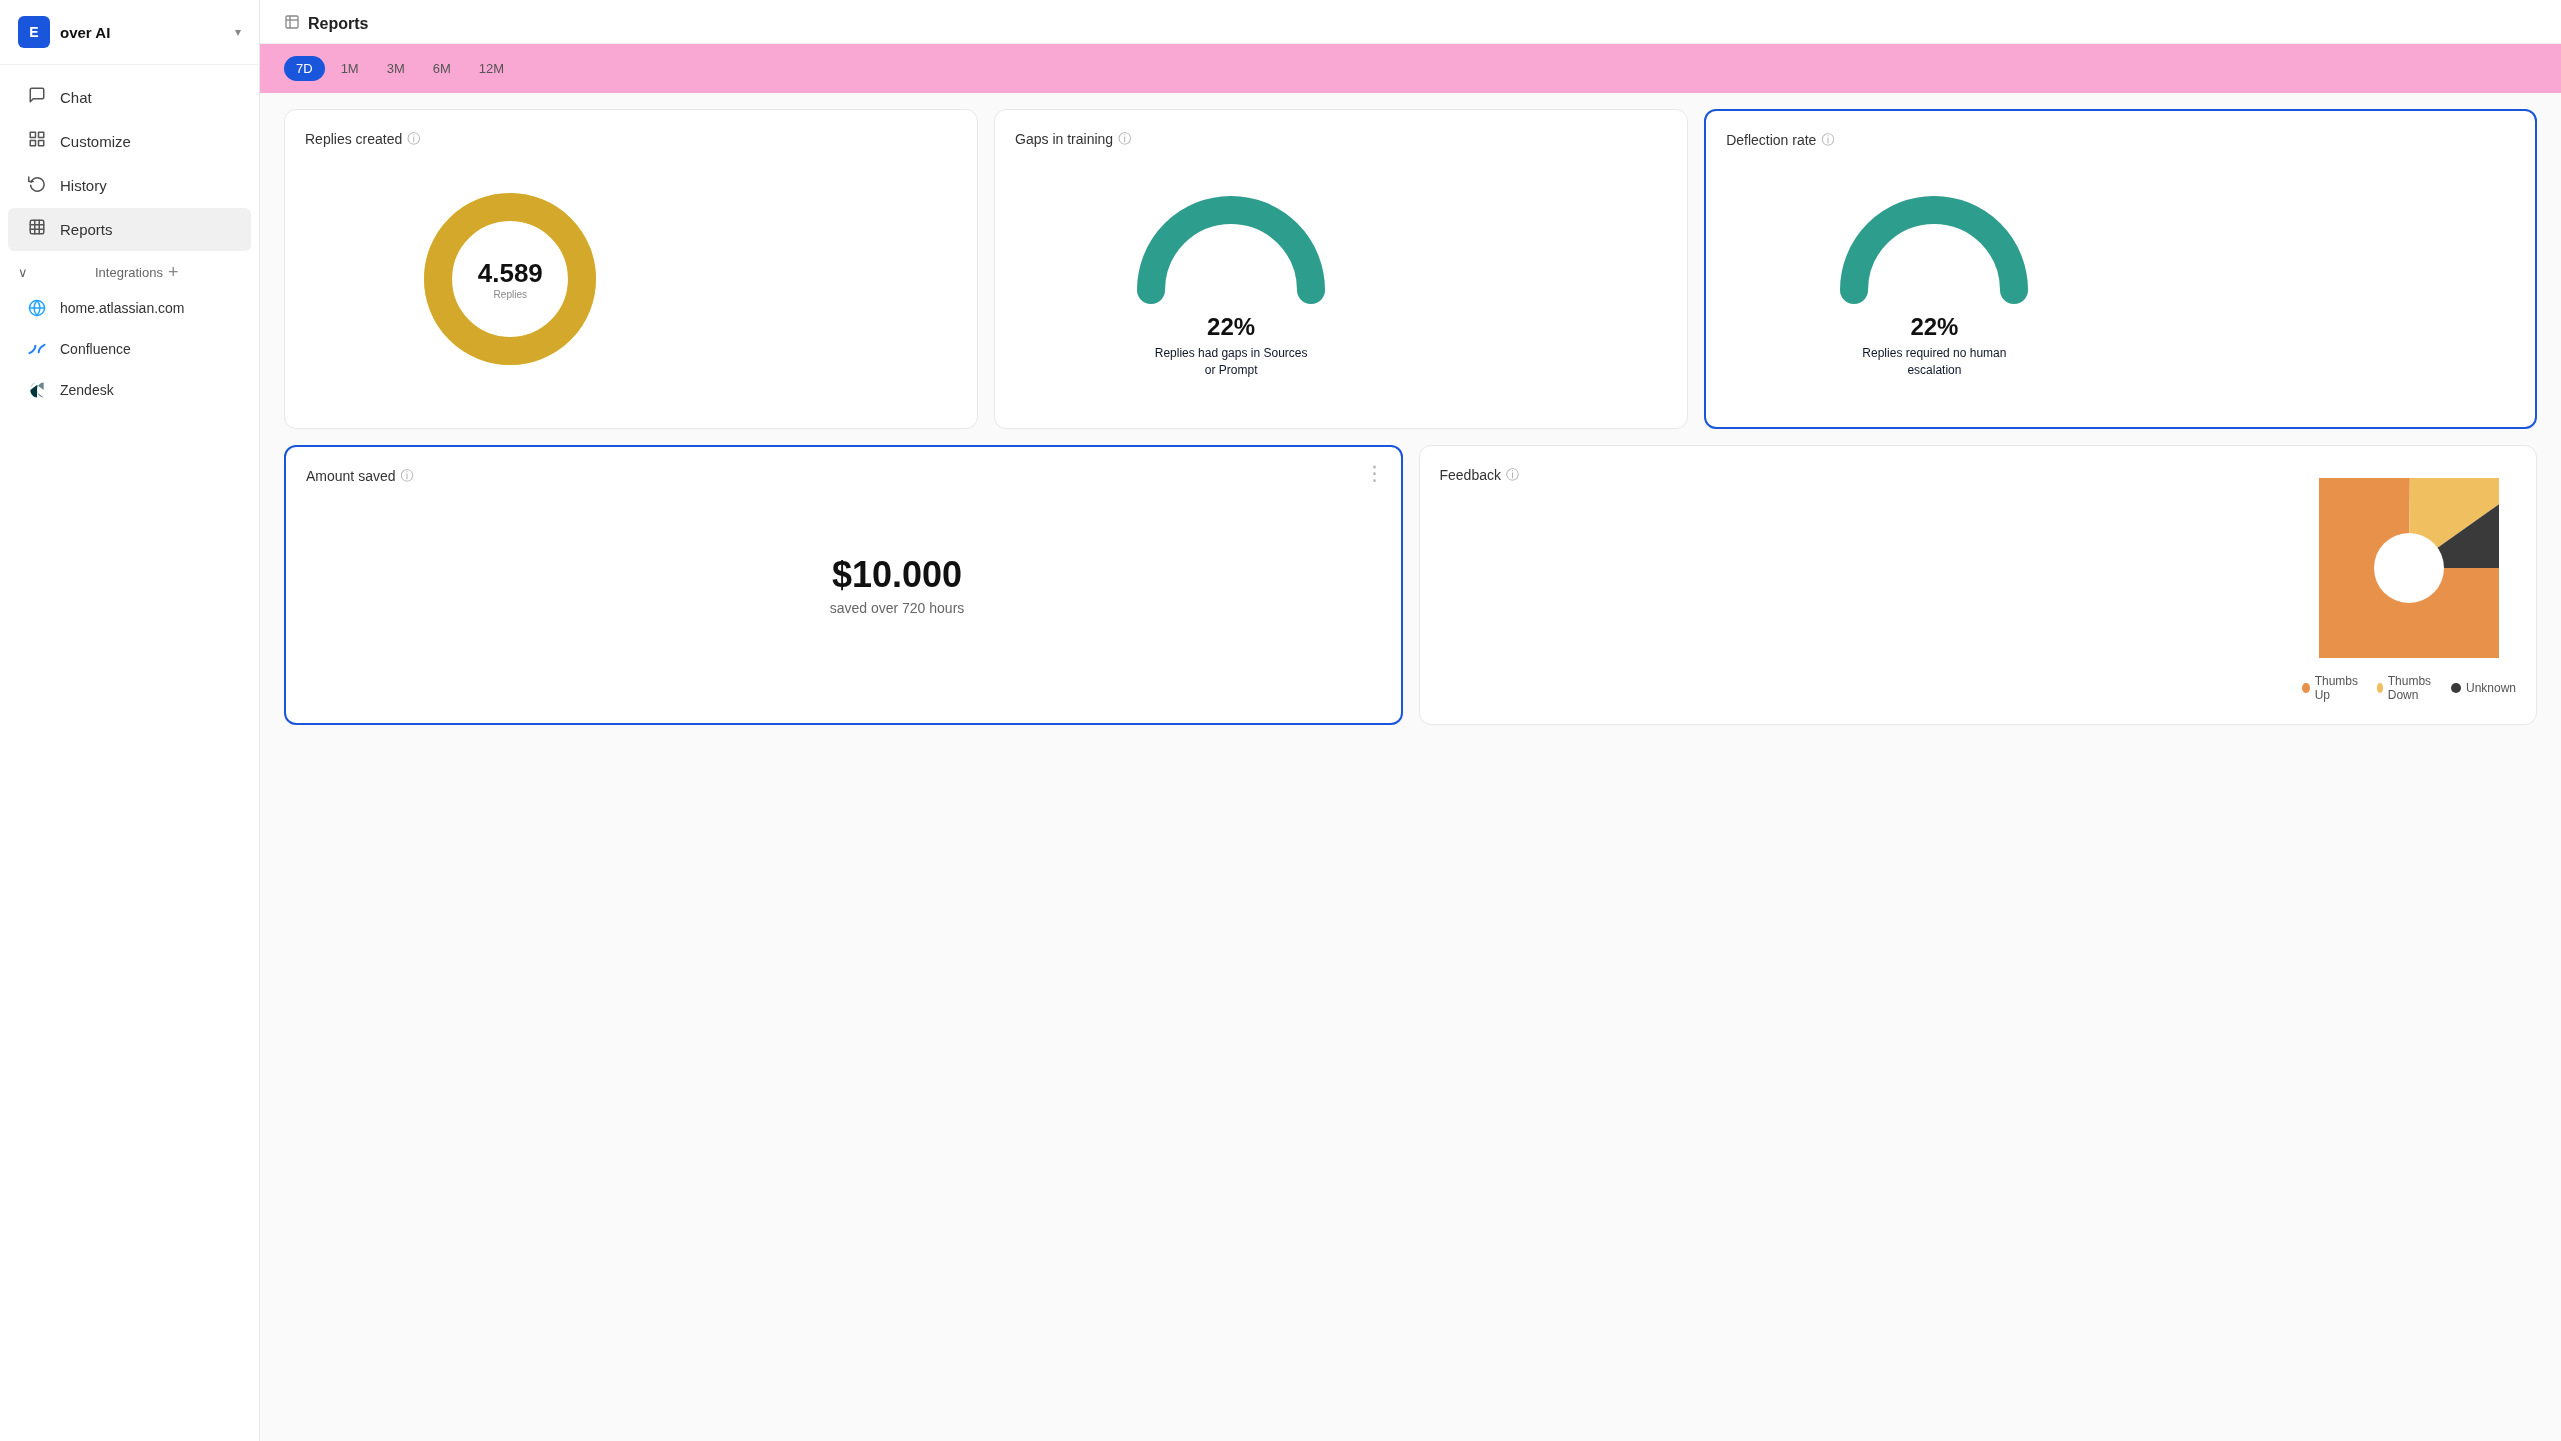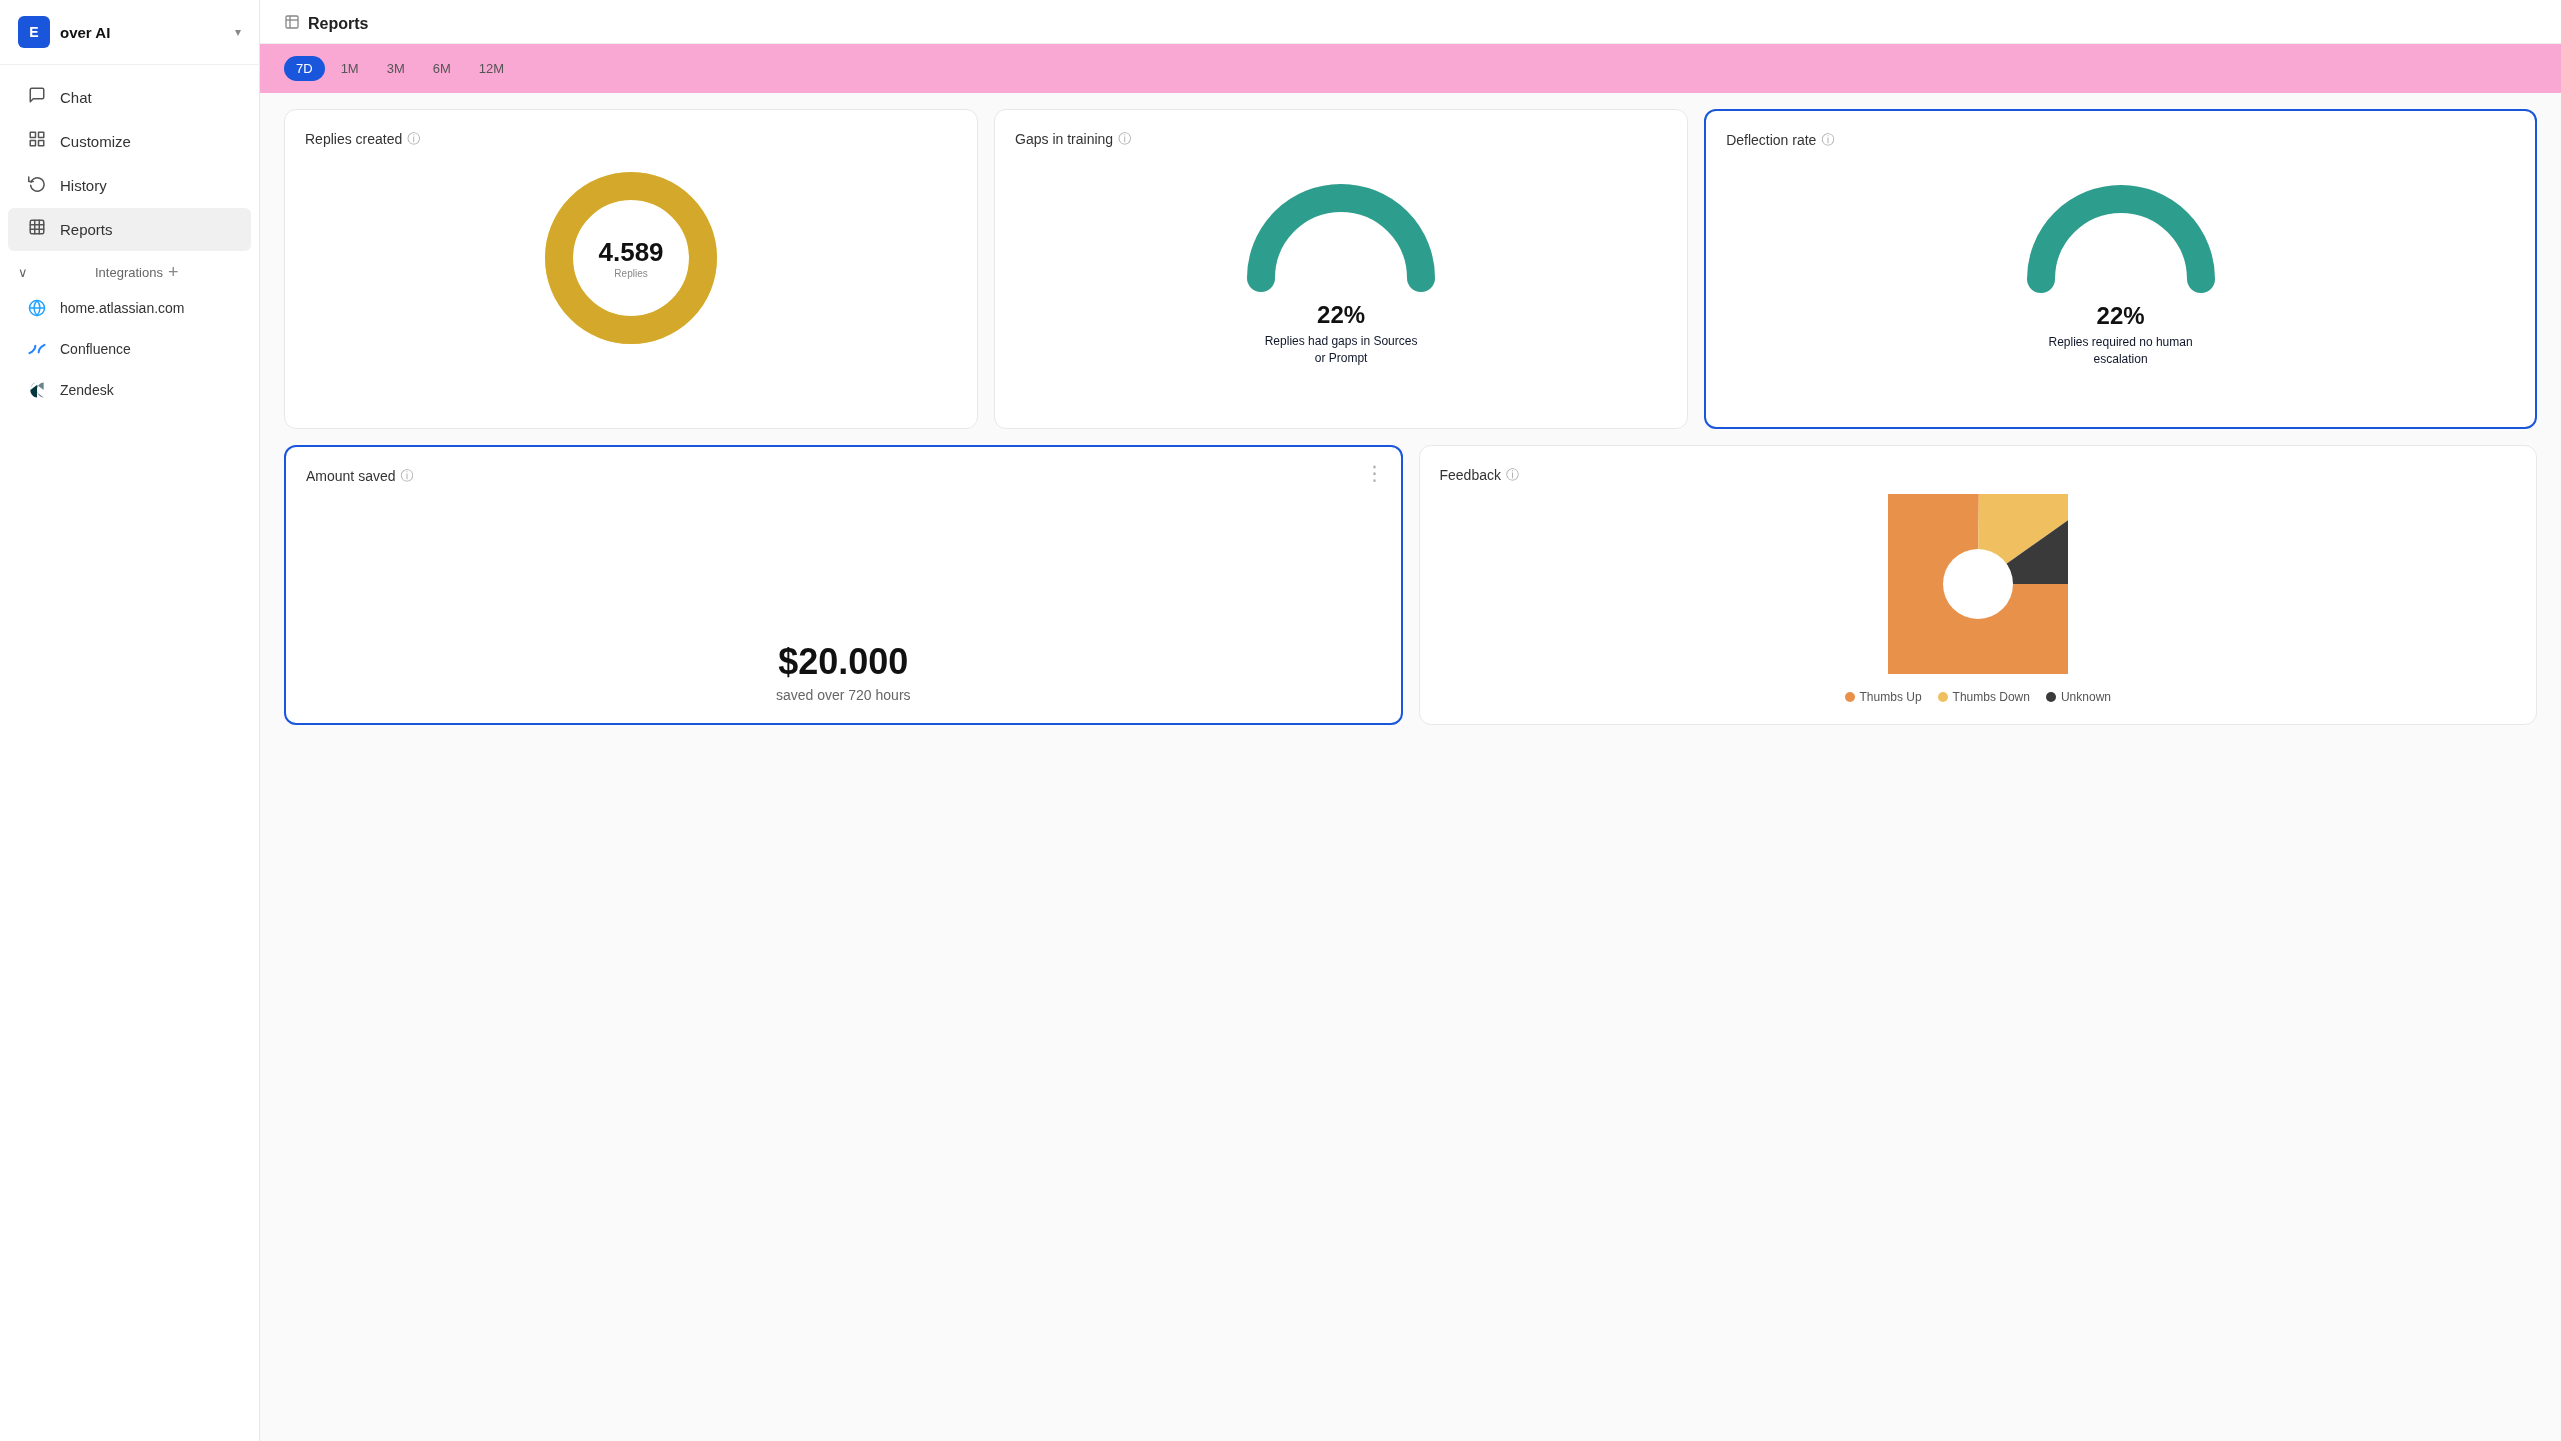--- a/index.html
+++ b/index.html
@@ -136,21 +136,20 @@
       gap: 16px;
       padding: 0 24px 24px 24px;
     }
 
     .card {
       background: #fff;
       border-radius: 12px;
       border: 1px solid #e8e8e8;
       padding: 20px;
       display: flex;
-      flex-direction: column;
       align-items: center;
       min-height: 320px;
       position: relative;
     }
     .card.selected {
       border: 2px solid #1a56db;
     }
     .card-title {
       font-size: 14px;
       color: #333;
@@ -435,21 +434,21 @@
 
   <div class="cards-grid-bottom">
 
     <div class="card selected" style="min-height:280px;">
       <div class="card-title">
         <span>Amount saved</span>
         <span class="info-icon">ⓘ</span>
       </div>
       <span class="card-menu">⋮</span>
       <div class="card-center-content">
-        <div class="amount-value">$20.000</div>
+        <div class="amount-value">$10.000</div>
         <div class="amount-desc">saved over 720 hours</div>
       </div>
     </div>
 
     <div class="card" style="min-height:280px;">
       <div class="card-title" style="width:100%;">
         <span>Feedback</span>
         <span class="info-icon">ⓘ</span>
       </div>
       <div class="feedback-chart-container">

